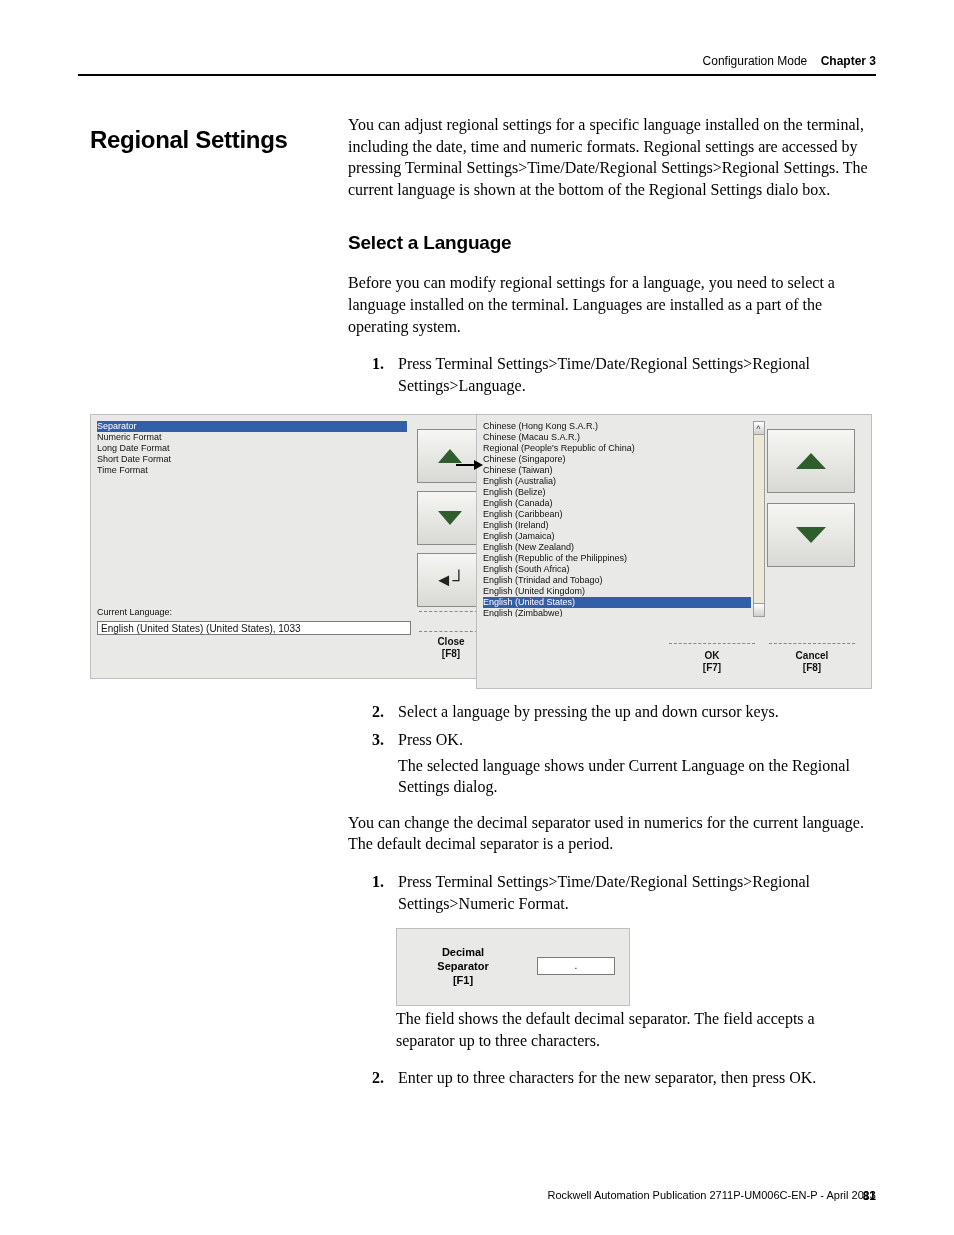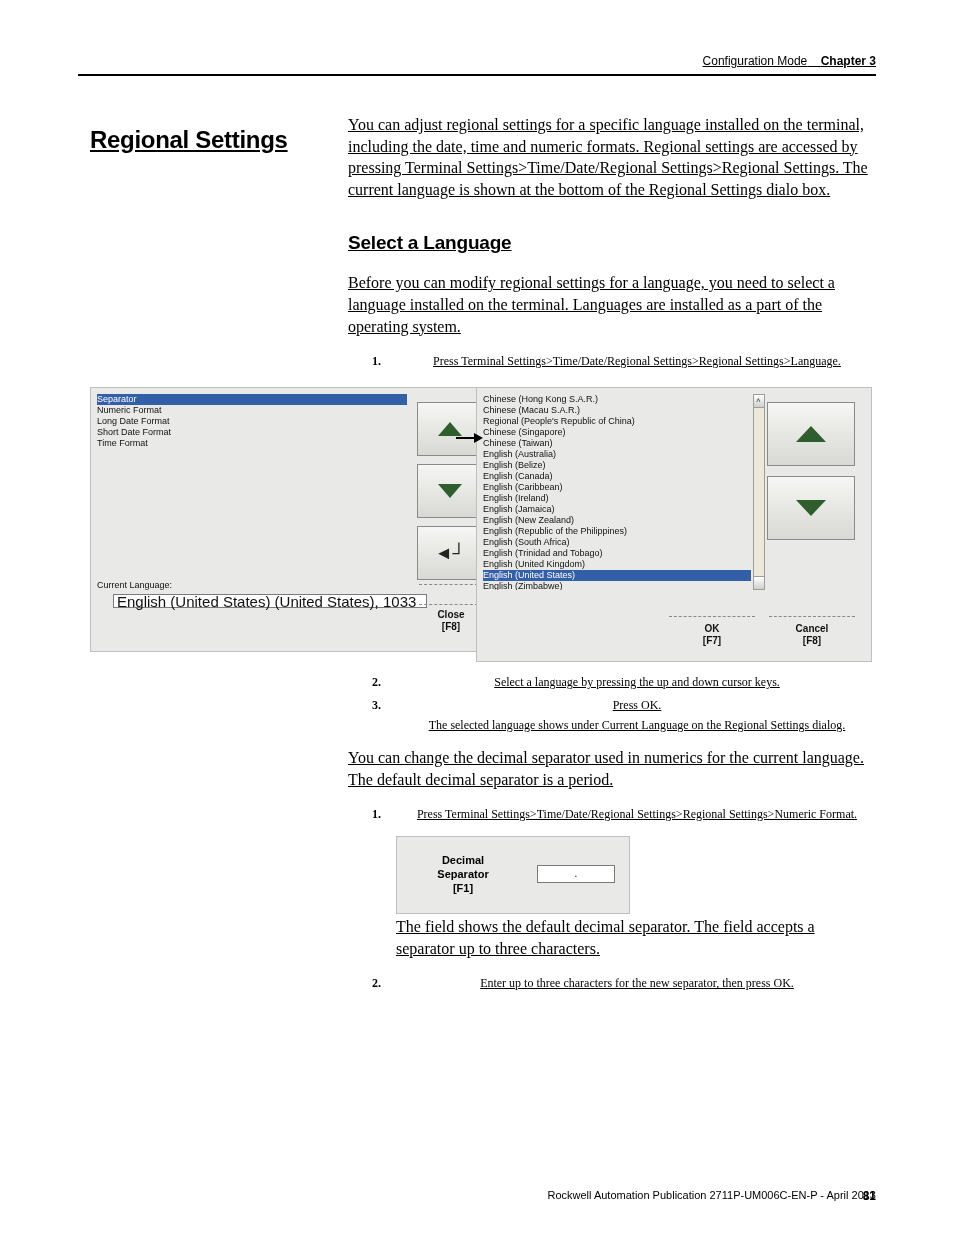--- a/index.html
+++ b/index.html
@@ -11,21 +11,20 @@
     font-family: "Times New Roman", Georgia, serif;
     color: #000;
     position: relative;
   }
   .page {
     position: relative;
     width: 954px;
     height: 1235px;
     padding: 54px 78px 0 78px;
     box-sizing: border-box;
-    text-decoration: underline;
   }
   .header {
     text-align: right;
     font-family: Arial, Helvetica, sans-serif;
     font-size: 12px;
     border-bottom: 2px solid #000;
     padding-bottom: 6px;
     margin-bottom: 38px;
   }
   .header .chap { font-weight: bold; }
@@ -57,24 +56,23 @@
   ol.steps {
     list-style: none;
     counter-reset: step;
     padding: 0;
     margin: 0 0 14px 24px;
   }
   ol.steps > li {
     counter-increment: step;
     position: relative;
     padding-left: 26px;
-    font-size: 12px;
+    font-size: 16px;
     line-height: 1.35;
     margin-bottom: 6px;
-    text-align: center;
   }
   ol.steps > li::before {
     content: counter(step) ".";
     position: absolute;
     left: 0;
     font-weight: bold;
   }
   ol.steps .sub { margin-top: 4px; }
 
   
@@ -96,22 +94,22 @@
   .dlg2 { width: 396px; height: 275px; }
 
   .dlg1 .listpane {
     position: absolute; left: 6px; top: 6px; width: 310px; height: 52px;
   }
   .dlg1 .listpane div { line-height: 11px; }
   .dlg1 .listpane .sel { background: #335ea8; color: #fff; }
 
   .dlg1 .curlab { position: absolute; left: 6px; top: 192px; font-size: 9px; }
   .dlg1 .curfield {
-    position: absolute; left: 22px; top: 206px; width: 314px; height: 14px;
-    border: 1px solid #7a7a7a; background: #fff; font-size: 15px; padding: 0 3px;
+    position: absolute; left: 6px; top: 206px; width: 314px; height: 14px;
+    border: 1px solid #7a7a7a; background: #fff; font-size: 10px; padding: 0 3px;
     box-sizing: border-box; line-height: 13px;
   }
 
   .navbtn {
     position: absolute; width: 64px; height: 52px;
     border: 1px solid #8a8a8a;
     background: linear-gradient(#f6f6f4, #d8d8d4);
     display: flex; align-items: center; justify-content: center;
   }
   .dlg1 .nav-up   { right: 10px; top: 14px; }

